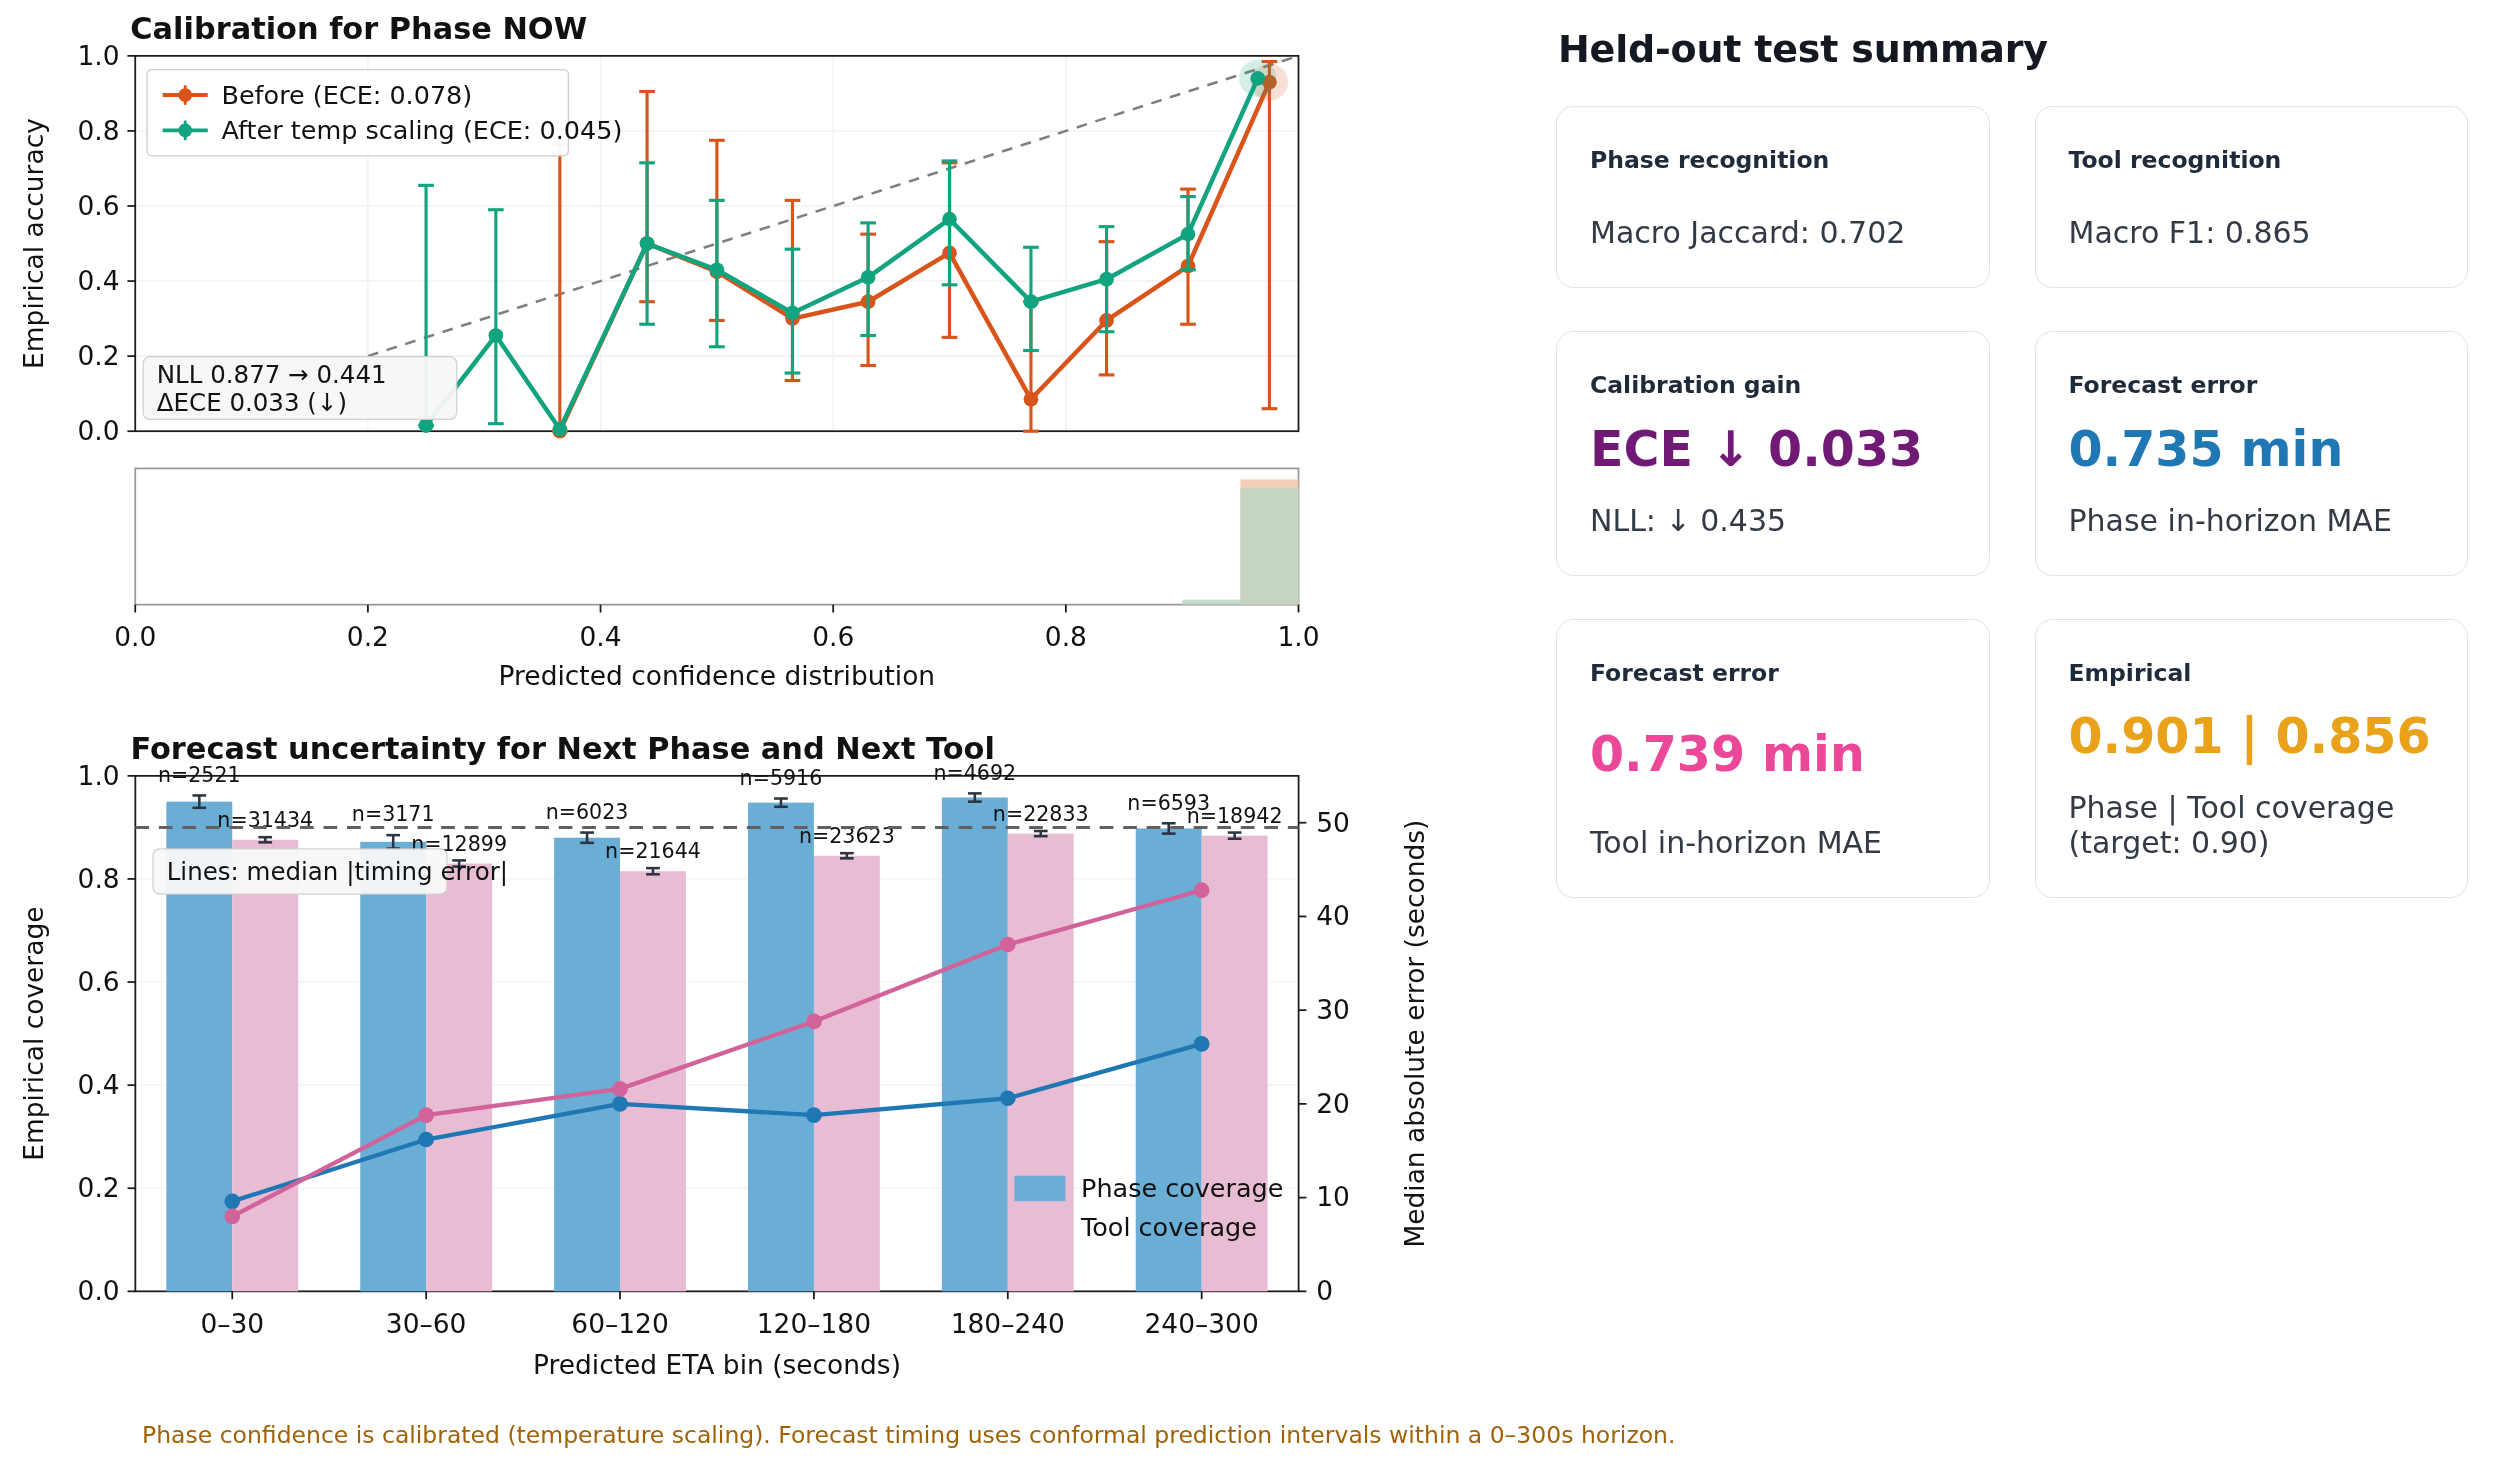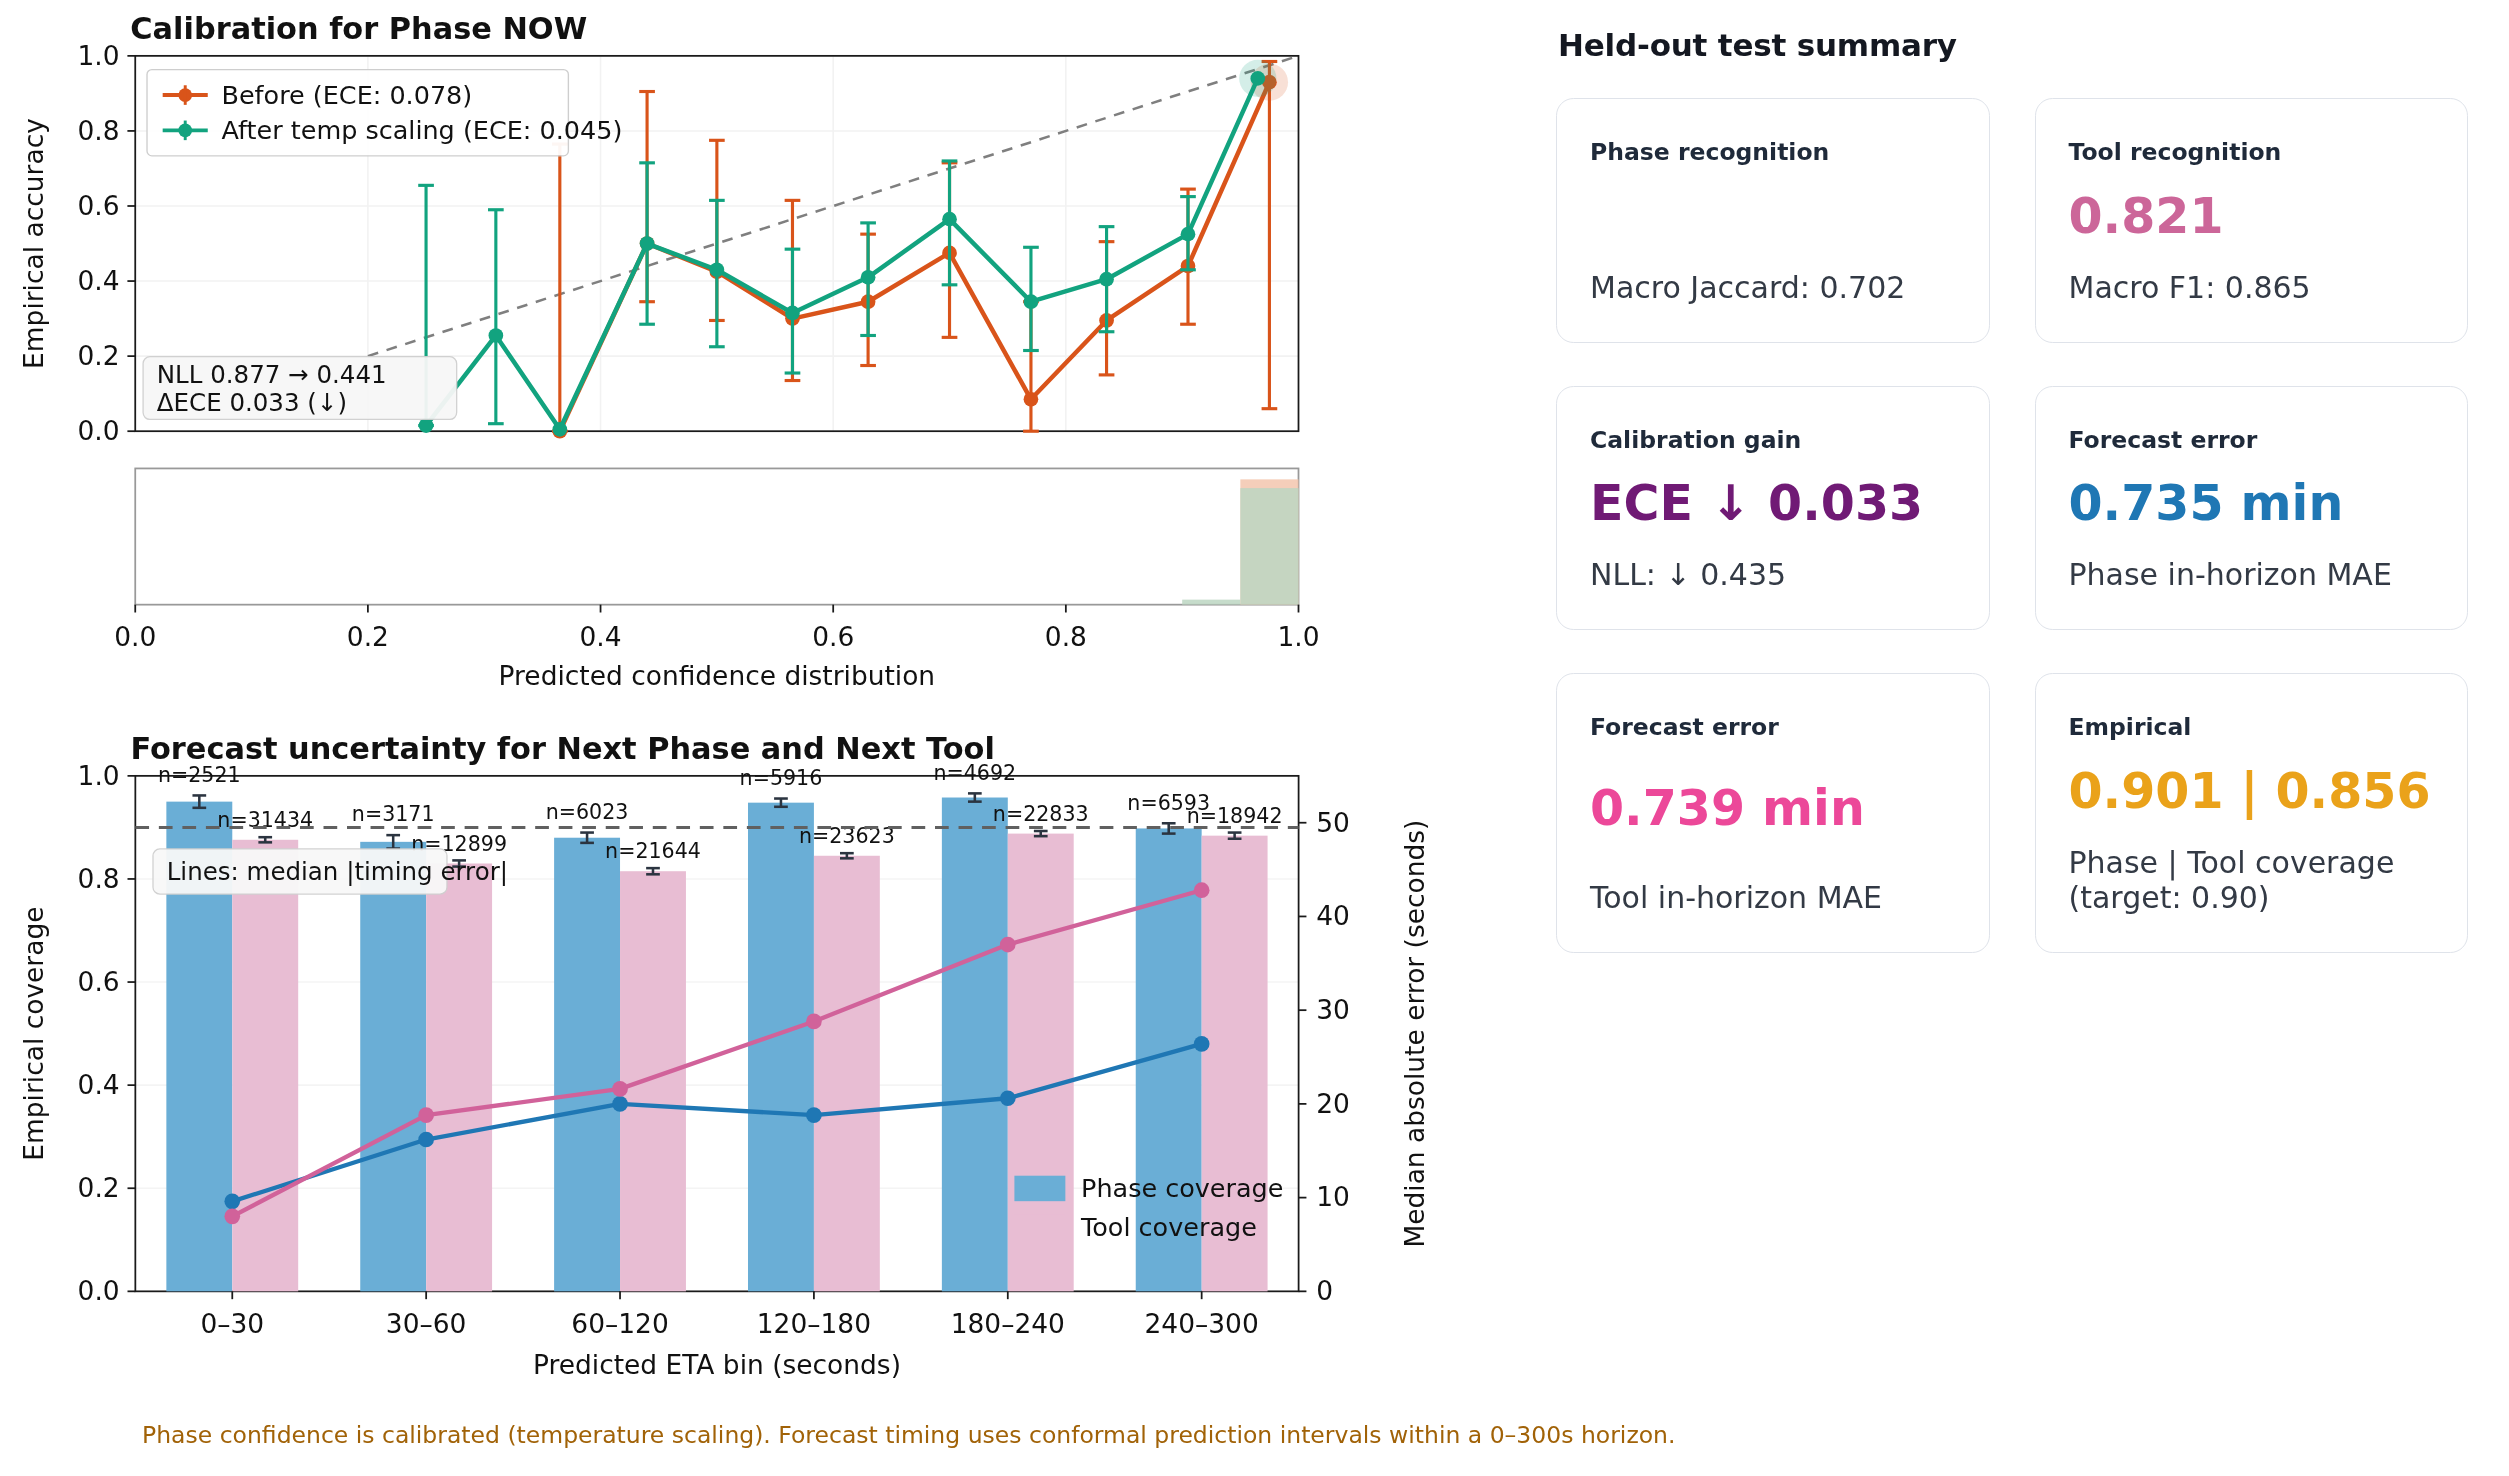--- a/index.html
+++ b/index.html
@@ -9,21 +9,21 @@
   
   .tick{font-size:27px;fill:#111;font-family:"DejaVu Sans",sans-serif;}
   .axlabel{font-size:27px;fill:#111;font-family:"DejaVu Sans",sans-serif;}
   .chtitle{font-size:31px;font-weight:bold;fill:#111;font-family:"DejaVu Sans",sans-serif;}
   .nlab{font-size:21px;fill:#111;font-family:"DejaVu Sans",sans-serif;}
   .legtxt{font-size:26px;fill:#111;font-family:"DejaVu Sans",sans-serif;}
   .anntxt{font-size:25px;fill:#111;font-family:"DejaVu Sans",sans-serif;}
 
   
   .summary{position:absolute;left:1556px;top:27.4px;width:912px;}
-  .summary-title{font-size:31px;font-weight:bold;color:#141821;margin:0 0 35px 2px;letter-spacing:-0.2px;}
+  .summary-title{font-size:38px;font-weight:bold;color:#141821;margin:0 0 35px 2px;letter-spacing:-0.2px;}
   .cards{display:grid;grid-template-columns:1fr 1fr;gap:43px 45px;}
   .card{background:#ffffff;border:1.6px solid #dfe3ea;border-radius:17.6px;
         padding:39px 33px 37px 33px;min-height:182px;box-sizing:border-box;
         display:flex;flex-direction:column;justify-content:space-between;}
   .card-label{font-size:23.5px;font-weight:bold;color:#1f2a3a;margin-bottom:25.5px;}
   .card-value{font-size:49px;font-weight:bold;line-height:1;margin-bottom:29px;white-space:nowrap;}
   .card-sub{font-size:30px;color:#333a45;}
 
   .footer{position:absolute;left:142px;top:1421px;font-size:23.5px;color:#a16207;
           font-family:"DejaVu Sans",sans-serif;}
@@ -312,21 +312,20 @@
 
   <div class="summary">
     <div class="summary-title">Held-out test summary</div>
     <div class="cards" id="cards">
         <div class="card">
           <div class="card-label">Phase recognition</div>
           <div class="card-sub">Macro Jaccard: 0.702</div>
         </div>
         <div class="card">
           <div class="card-label">Tool recognition</div>
-          <div class="card-value" style="color: rgb(204, 102, 153);">0.821</div>
           <div class="card-sub">Macro F1: 0.865</div>
         </div>
         <div class="card">
           <div class="card-label">Calibration gain</div>
           <div class="card-value" style="color: #701a75;">ECE ↓ 0.033</div>
           <div class="card-sub">NLL: ↓ 0.435</div>
         </div>
         <div class="card">
           <div class="card-label">Forecast error</div>
           <div class="card-value" style="color: rgb(31, 119, 180);">0.735 min</div>

